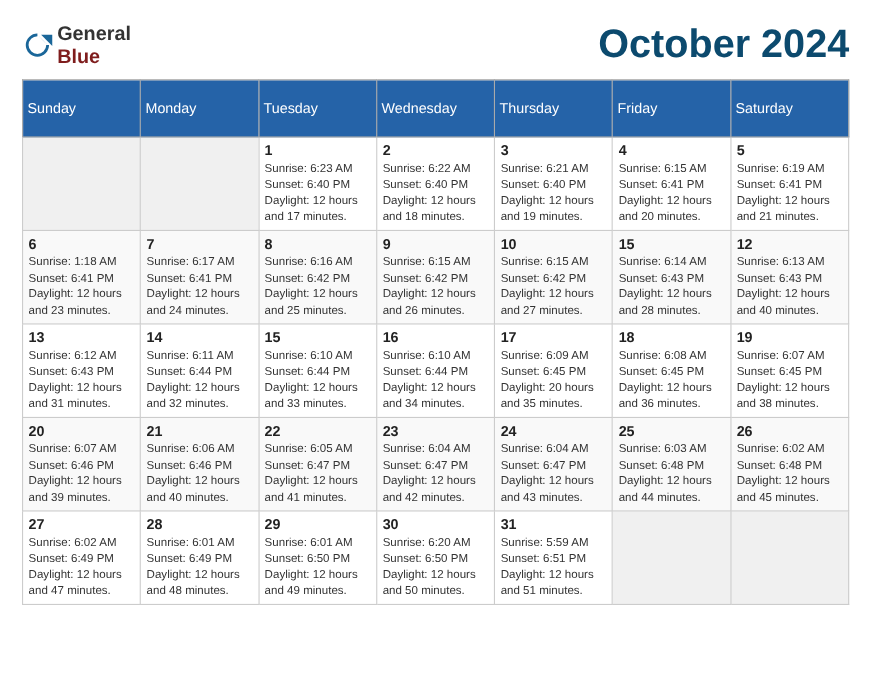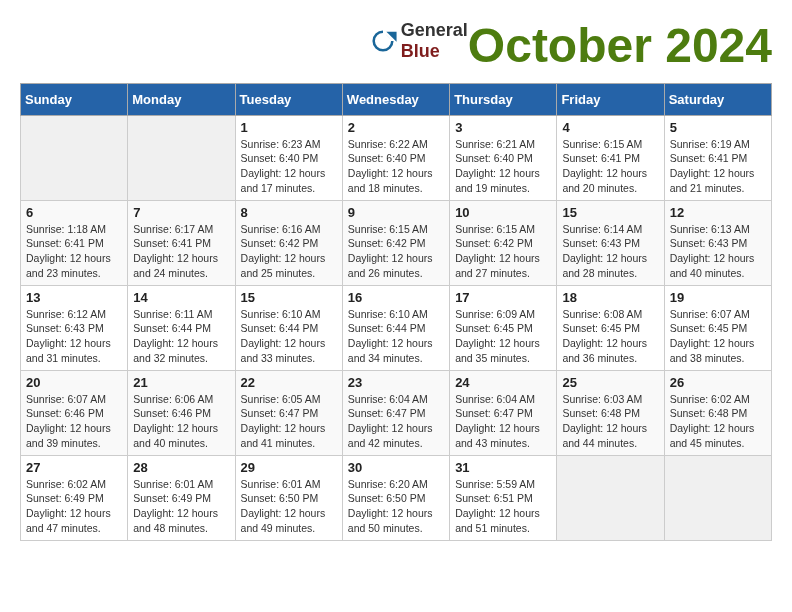--- a/index.html
+++ b/index.html
@@ -5,57 +5,57 @@
     * { box-sizing: border-box; margin: 0; padding: 0; }
     body {
       font-family: Arial, sans-serif;
       background: #fff;
       width: 792px;
       min-height: 612px;
       padding: 20px;
     }
     .header {
       display: flex;
-      justify-content: flex-end;
+      justify-content: space-between;
       align-items: flex-start;
       margin-bottom: 10px;
     }
     .logo {
       display: flex;
       align-items: center;
       gap: 4px;
     }
     .logo-icon {
       width: 28px;
       height: 22px;
     }
     .title-area {
       text-align: right;
     }
     .month-title {
-      font-size: 48px;
+      font-size: 36px;
       font-weight: bold;
-      color: #4d7c0f;
+      color: #0c4a6e;
       line-height: 1.1;
     }
     .location-title {
       font-size: 16px;
       color: #444;
     }
     table {
       width: 100%;
       border-collapse: collapse;
       table-layout: fixed;
     }
     thead tr th {
       background-color: #2563a8;
       color: #fff;
       font-size: 13px;
-      font-weight: bold;
-      padding: 8px 4px;
+      font-weight: normal;
+      padding: 18px 4px;
       text-align: left;
       border: 1px solid #aaa;
     }
     tbody tr td {
       border: 1px solid #ccc;
       vertical-align: top;
       padding: 4px 5px;
       font-size: 11px;
       color: #222;
       height: 85px;
@@ -245,21 +245,21 @@
             <div>Sunrise: 6:10 AM</div>
             <div>Sunset: 6:44 PM</div>
             <div>Daylight: 12 hours and 34 minutes.</div>
           </div>
         </td>
         <td>
           <div class="day-number">17</div>
           <div class="day-detail">
             <div>Sunrise: 6:09 AM</div>
             <div>Sunset: 6:45 PM</div>
-            <div>Daylight: 12 hours and 35 minutes.</div>
+            <div>Daylight: 20 hours and 35 minutes.</div>
           </div>
         </td>
         <td>
           <div class="day-number">18</div>
           <div class="day-detail">
             <div>Sunrise: 6:08 AM</div>
             <div>Sunset: 6:45 PM</div>
             <div>Daylight: 12 hours and 36 minutes.</div>
           </div>
         </td>

